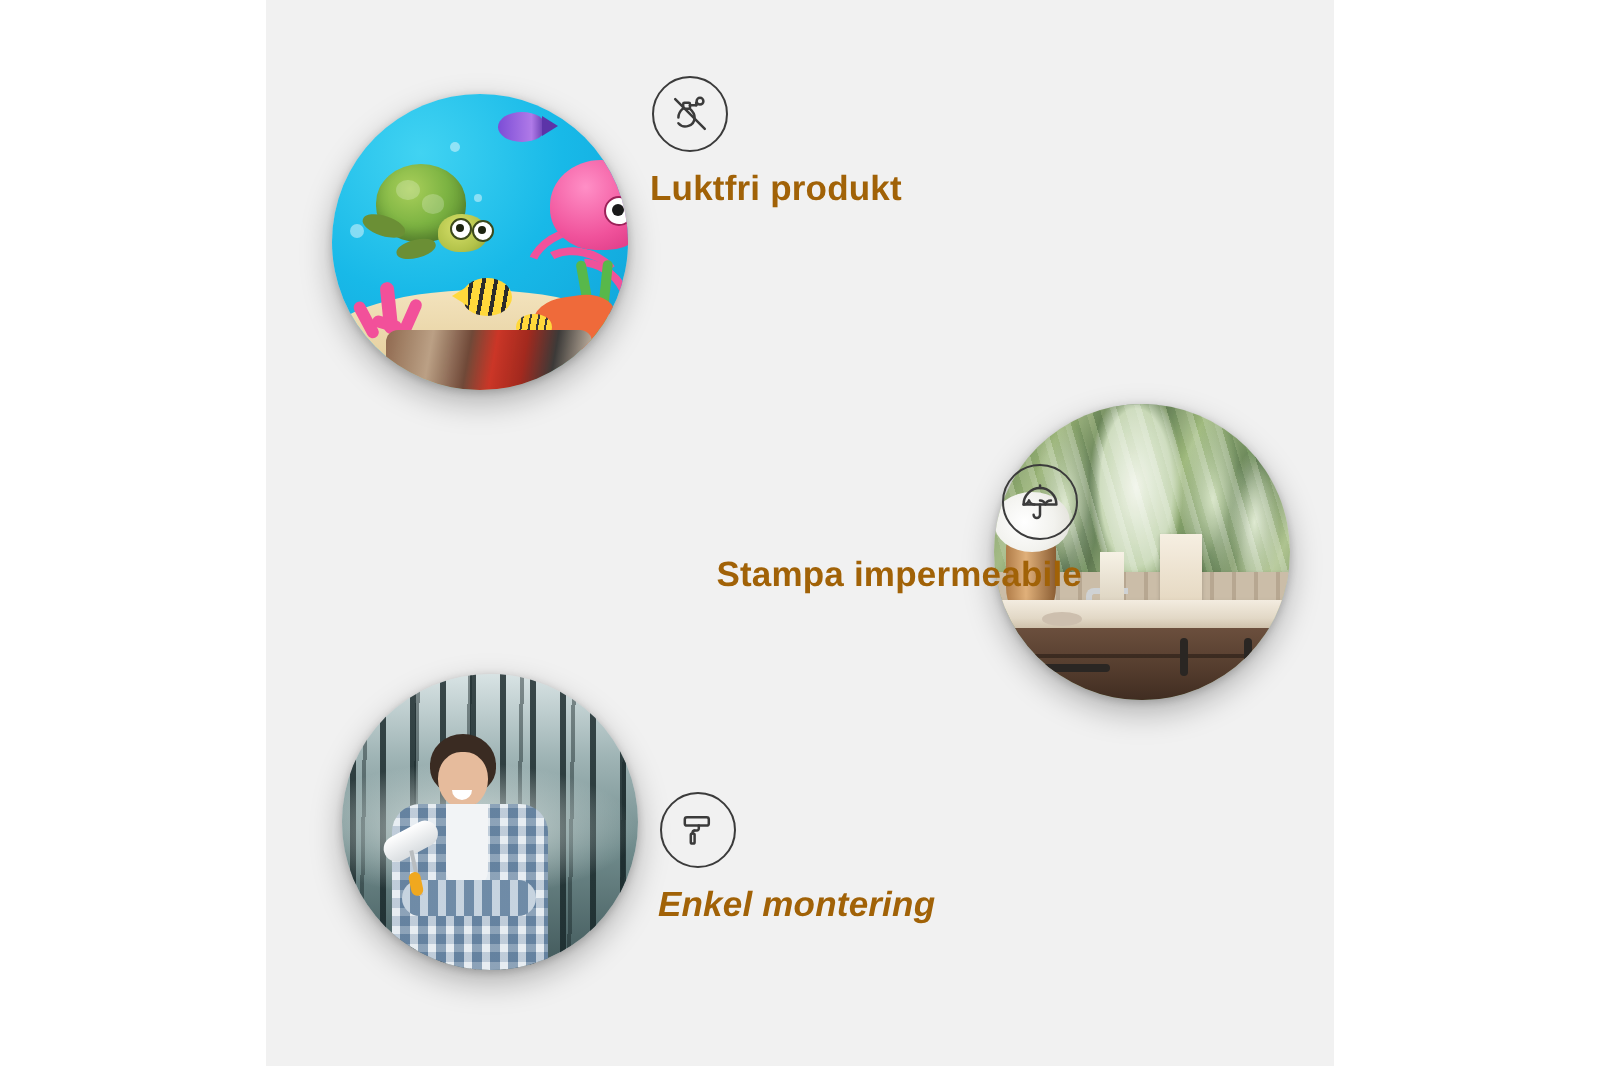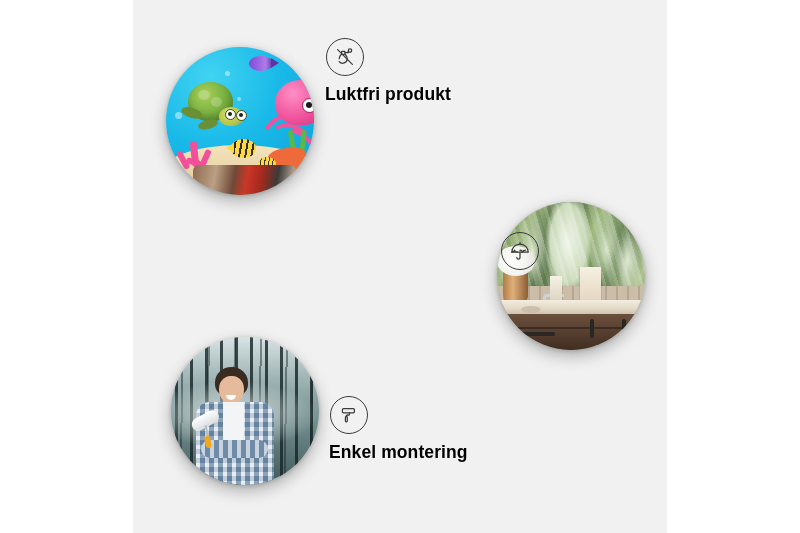--- a/index.html
+++ b/index.html
@@ -274,39 +274,39 @@
 
   
   .feature{position:absolute;}
   .icon-circle{
     width:38px;height:38px;border-radius:50%;
     border:1.6px solid #3b3b3b;
     display:flex;align-items:center;justify-content:center;
     box-sizing:border-box;
   }
   .feat-title{
-    font-size:17.5px;font-weight:bold;color:#000000;
+    font-size:17.5px;font-weight:bold;color:#a16207;
     letter-spacing:.1px;margin:0;line-height:1.25;
   }
   .feat-body{
     font-size:13.2px;color:#4a4a4a;line-height:1.42;margin:0;
   }
 
   #feature-odor{left:192px;top:38px;width:300px;text-align:left;}
   #feature-odor .icon-circle{margin:0 0 8px 1px;}
   #feature-odor .feat-title{margin-bottom:5px;}
 
   #feature-waterproof{left:78px;top:232px;width:330px;text-align:right;}
   #feature-waterproof .icon-wrap{display:flex;justify-content:flex-end;}
   #feature-waterproof .icon-circle{margin:0 2px 7px 0;}
   #feature-waterproof .feat-title{margin-bottom:4px;}
 
   #feature-assembly{left:196px;top:396px;width:300px;text-align:left;}
   #feature-assembly .icon-circle{margin:0 0 8px 1px;}
-  #feature-assembly .feat-title{margin-bottom:3px;}
+  #feature-assembly .feat-title{margin-bottom:3px;font-style:italic;}
 </style>
 </head>
 <body>
 
 <div class="stage">
 
   <div class="panel">
 
     <div class="photo" id="photo-sea">
       <div class="inner">
@@ -416,20 +416,21 @@
         <div class="icon-circle">
           <svg width="24" height="24" viewBox="0 0 24 24" fill="none" stroke="#3b3b3b" stroke-width="1.25" stroke-linecap="round" stroke-linejoin="round">
             <path d="M3.8 13.2a8.2 8.2 0 0 1 16.4 0z"></path>
             <path d="M3.8 13.2c1.4 0 2.4-1 2.7-2 .4 1.1 1.3 2 2.7 2"></path>
             <path d="M12 11.2c1.4 0 2.3.9 2.7 2 .3-1 1.3-2 2.8-2"></path>
             <path d="M12 5v-1.3"></path>
             <path d="M12 13.2v5.2a1.6 1.6 0 0 1-3.2 0"></path>
           </svg>
         </div>
       </div>
+      <p class="feat-title">Stampa impermeabile</p>
     </div>
 
     <div class="feature" id="feature-assembly">
       <div class="icon-wrap">
         <div class="icon-circle">
           <svg width="24" height="24" viewBox="0 0 24 24" fill="none" stroke="#3b3b3b" stroke-width="1.25" stroke-linecap="round" stroke-linejoin="round">
             <rect x="5.4" y="5.6" width="12" height="4.2" rx="1.1"></rect>
             <path d="M12.4 9.8v1.5a.9.9 0 0 1-.9.9h-1.3"></path>
             <path d="M10.2 12.2a.9.9 0 0 0-.9.9v.6"></path>
             <rect x="8.4" y="13.7" width="1.9" height="5.1" rx=".7"></rect>

